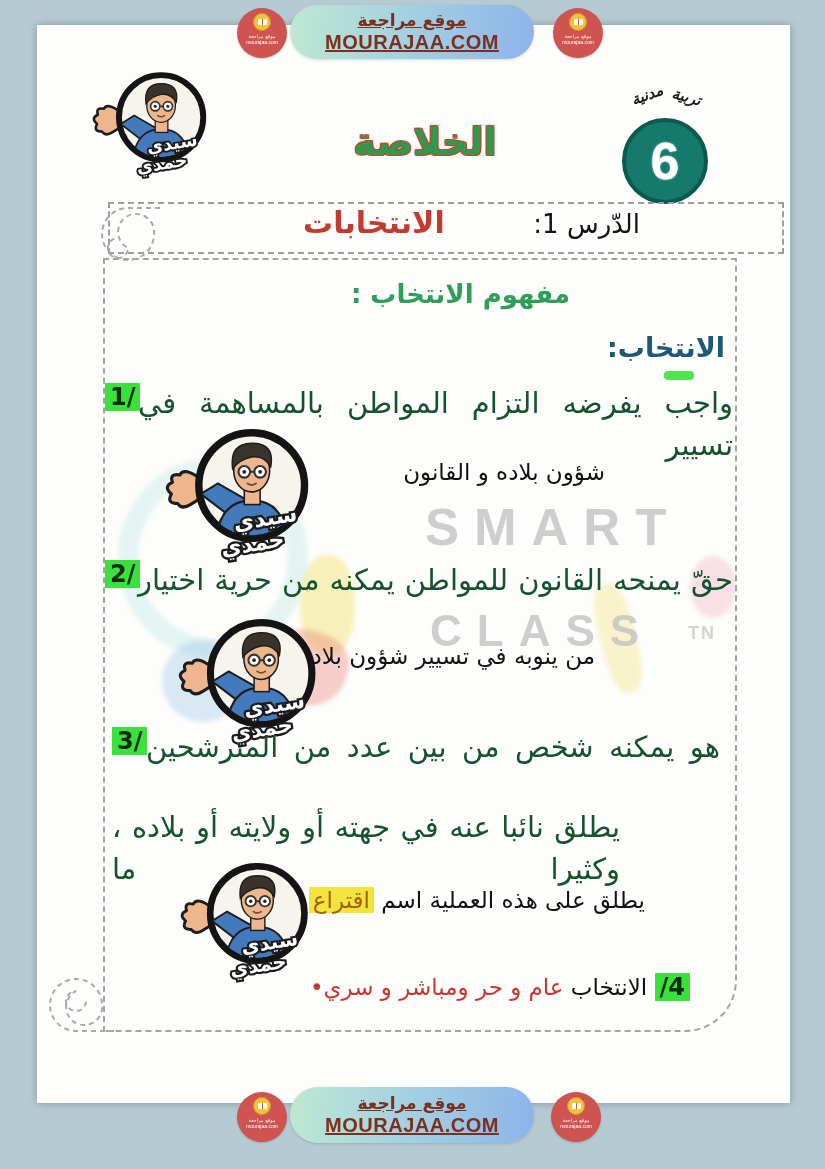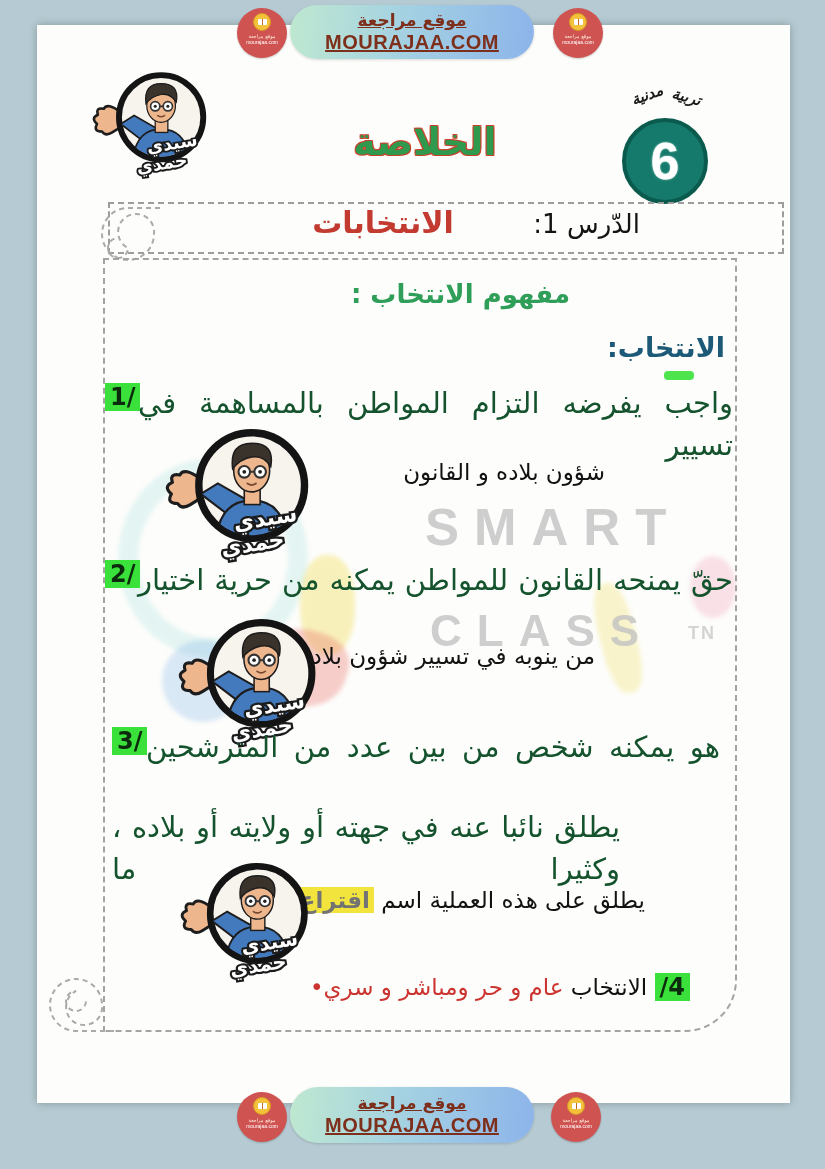--- a/index.html
+++ b/index.html
@@ -36,31 +36,31 @@
     font-size:15px;font-weight:bold;font-style:italic;color:#1c1c1c}
   .arclabel .w1{transform:rotate(16deg) translateY(4px)}
   .arclabel .w2{transform:rotate(-20deg) translateY(2px)}
 
   
   .lesson-box{position:absolute;left:108px;top:202px;width:676px;height:52px;border:2px dashed #9d9d9d;box-sizing:border-box;background:transparent}
   .content-box{position:absolute;left:103px;top:258px;width:634px;height:774px;border:2px dashed #a3a3a3;border-bottom-right-radius:52px;box-sizing:border-box}
   .curl{position:absolute}
 
   .lesson-label{position:absolute;right:185px;top:209px;font-size:26px;color:#141414;direction:rtl;white-space:nowrap}
-  .lesson-title{position:absolute;left:303px;top:205px;width:160px;text-align:center;font-size:30px;font-weight:bold;color:#c23a30}
+  .lesson-title{position:absolute;left:303px;top:205px;width:160px;text-align:left;font-size:30px;font-weight:bold;color:#c23a30}
 
   
   .ar-line{position:absolute;direction:rtl;font-size:23px;color:#121212;white-space:nowrap;line-height:1.45}
   .ar-just{position:absolute;direction:rtl;font-size:29px;color:#14532d;line-height:1.45;
     text-align:justify;text-align-last:justify}
   .h-green{color:#2f9e58;font-size:26px;font-weight:bold}
   .h-teal{color:#1d5a78;font-size:27px;font-weight:bold}
   .hl-green{background:#3be13b;color:#0c2a0c;font-weight:bold;padding:0 5px;font-size:24px}
   .num-left{position:absolute;direction:ltr}
-  .hl-yellow{background:#f2e43c;color:#737373;font-weight:bold;padding:0 4px}
+  .hl-yellow{background:#f2e43c;color:#a16207;font-weight:normal;padding:0 4px}
   .red-text{color:#cc3430}
   .greenmark{position:absolute;left:664px;top:371px;width:30px;height:9px;background:#3be13b;border-radius:4px;opacity:.9}
 
   
   .wm{position:absolute;color:#c3c3c3;font-family:"Liberation Sans",sans-serif;font-weight:bold;opacity:.8;white-space:nowrap}
   .wm1{left:425px;top:498px;font-size:51px;letter-spacing:15px}
   .wm2{left:430px;top:606px;font-size:44px;letter-spacing:15px}
   .wmtn{left:688px;top:623px;font-size:18px;letter-spacing:2px;opacity:.7}
   .blob{position:absolute;filter:blur(2px)}
 

